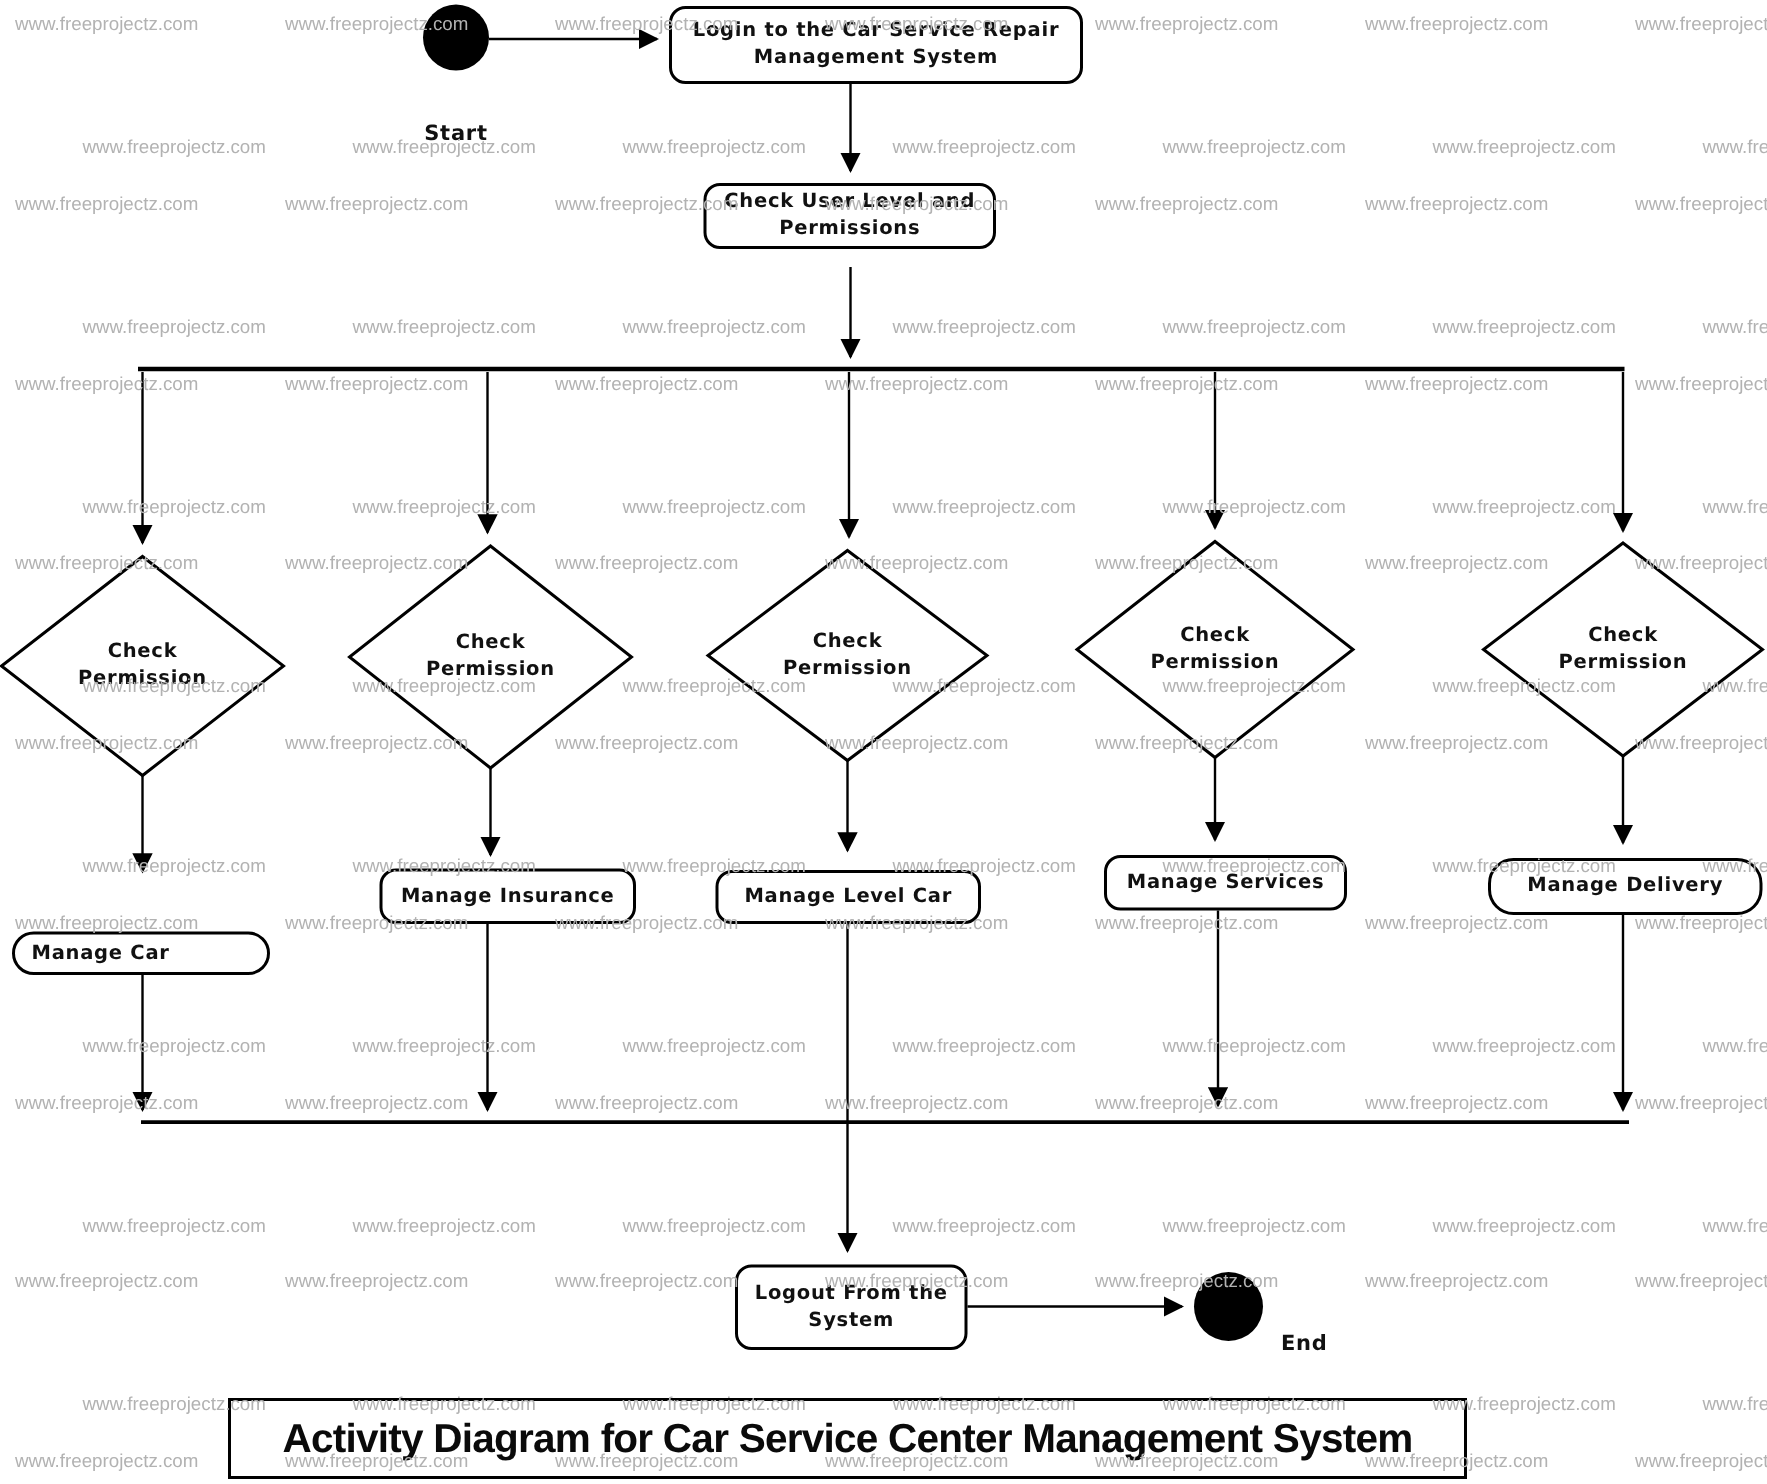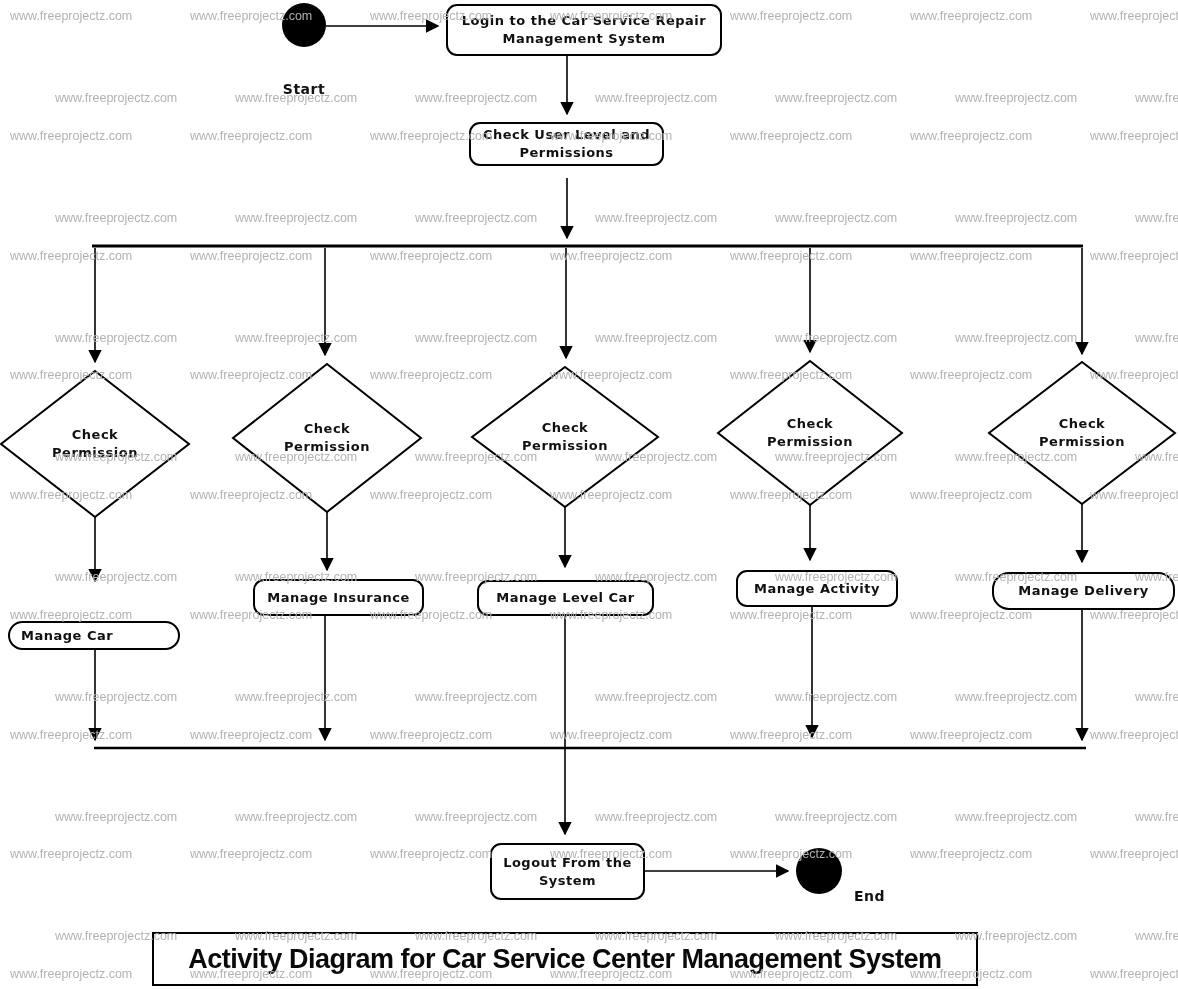--- a/index.html
+++ b/index.html
@@ -173,21 +173,21 @@
   <div class="decision-label" style="left:495px; top:419px;">Check
 Permission</div>
   <div class="decision-label" style="left:740px; top:415px;">Check
 Permission</div>
   <div class="decision-label" style="left:1012px; top:415px;">Check
 Permission</div>
 
   <div class="node align-left" style="left:8px; top:621px; width:172px; height:29px;border-radius:18px;">Manage Car</div>
   <div class="node" style="left:253px; top:579px; width:171px; height:37px;">Manage Insurance</div>
   <div class="node" style="left:477px; top:580px; width:177px; height:36px;">Manage Level Car</div>
-  <div class="node" style="left:736px; top:570px; width:162px; height:37px;">Manage Activity</div>
+  <div class="node" style="left:736px; top:570px; width:162px; height:37px;">Manage Services</div>
   <div class="node" style="left:992px; top:572px; width:183px; height:38px;border-radius:17px;">Manage Delivery</div>
 
   <div class="node" style="left:490px; top:843px; width:155px; height:57px;">Logout From the
 System</div>
 
   <div class="terminal" style="left:796px; top:848px; width:46px; height:46px;"></div>
   <div class="flow-label" style="left:854px; top:862px; width:60px;">End</div>
 
   <div id="title-box">
     <span id="title-text">Activity Diagram for Car Service Center Management System</span>

